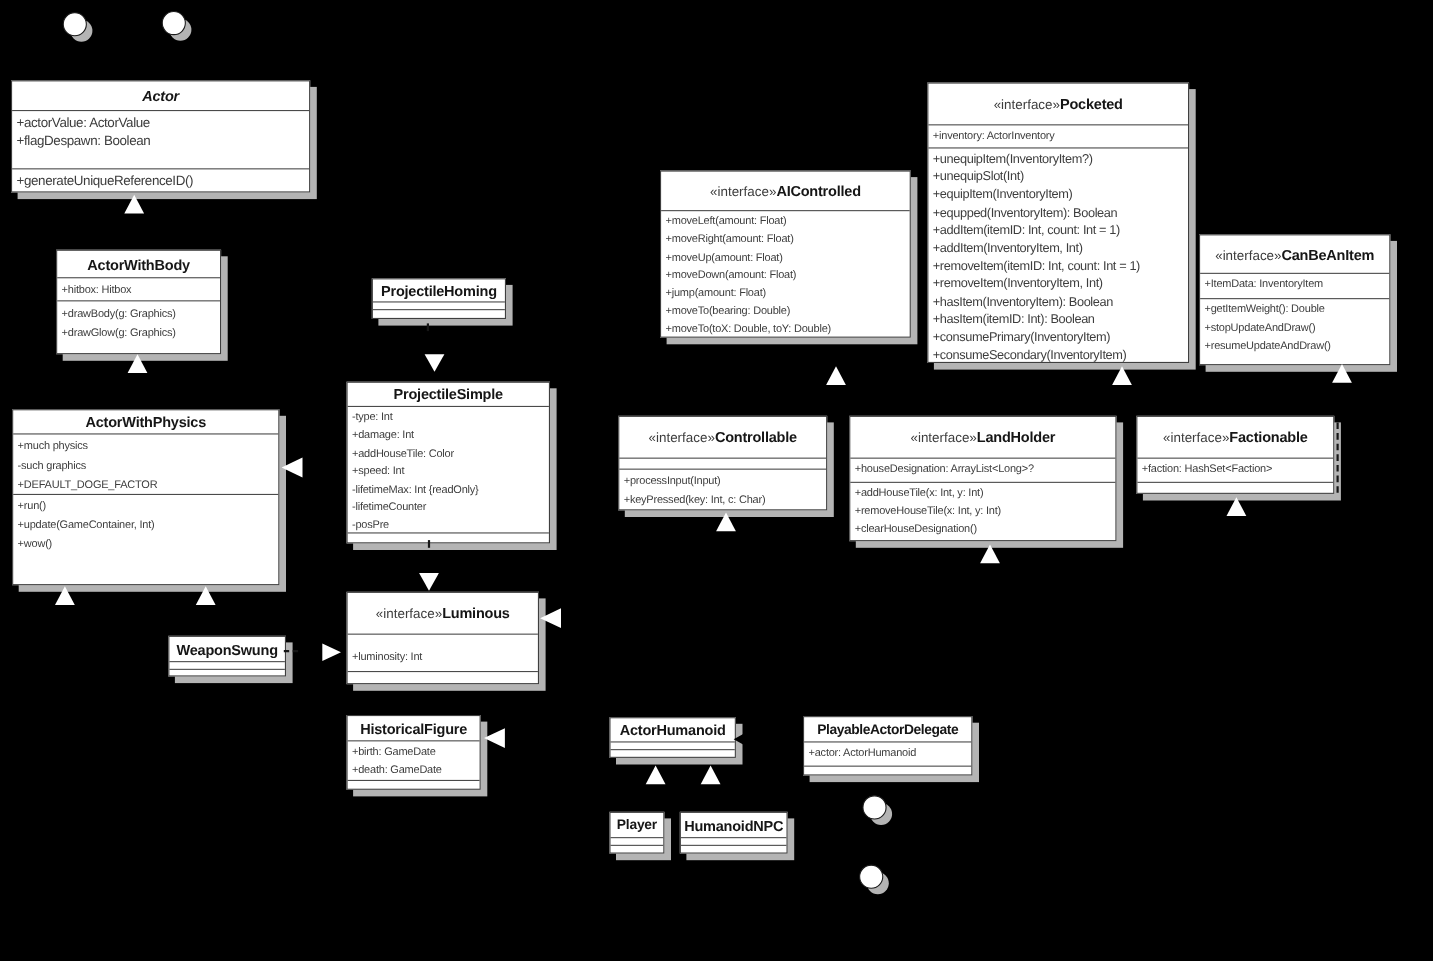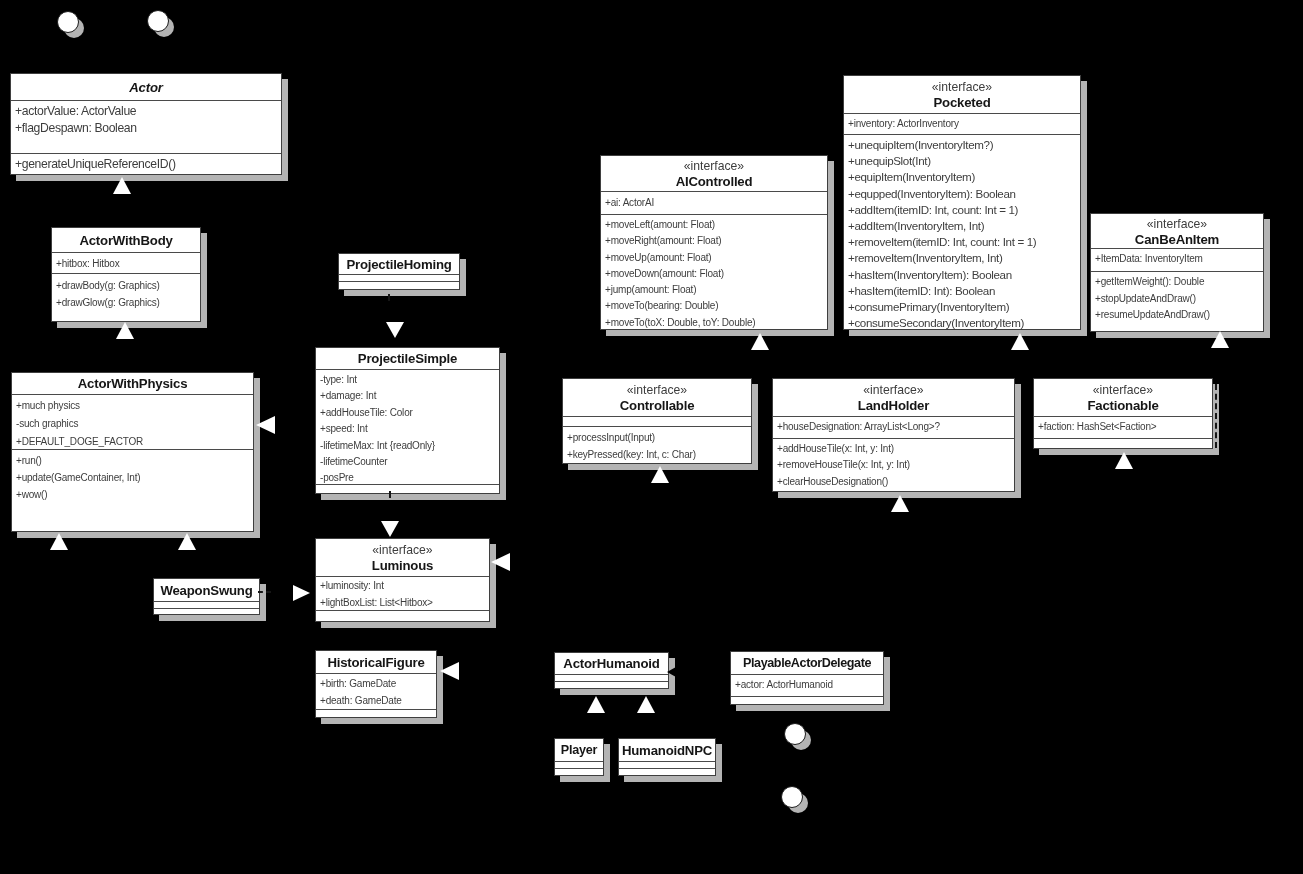--- a/index.html
+++ b/index.html
@@ -8,38 +8,38 @@
     background:#000;
     font-family:"Liberation Sans","DejaVu Sans",sans-serif;
   }
   
   .cls{
     position:absolute;box-sizing:border-box;background:#fff;
     border:1.5px solid #3f3f3f;box-shadow:6px 6px 0 0 #b4b4b4;
   }
   .cmp{box-sizing:border-box;border-top:1.5px solid #4a4a4a;padding-top:2px;overflow:hidden}
   .t{box-sizing:border-box;display:flex;align-items:center;justify-content:center;text-align:center}
-  .hdr2{flex-direction:column;line-height:16px;padding-top:1px}
+  .hdr2{flex-direction:row;line-height:16px;padding-top:1px}
   .title{font-weight:bold;color:#161616;font-size:13.2px;letter-spacing:-0.2px;white-space:nowrap}
   .italic{font-style:italic}
   .stereo{color:#3d3d3d;font-size:12.2px;white-space:nowrap}
   .m{white-space:nowrap;color:#3d3d3d;font-size:10px;letter-spacing:-0.2px;line-height:16.5px;padding:0 2px 0 4px}
   .u{}
 
   
   #actor{left:10px;top:73px;width:272px}   #actor .t{height:26px} #actor .attrs{height:53px} #actor .ops{height:21px}
   #actor .m{font-size:12.2px;letter-spacing:-0.35px;line-height:17px}
   #actorWithBody{left:51px;top:227px;width:150px} #actorWithBody .t{height:24px} #actorWithBody .attrs{height:21px} #actorWithBody .ops{height:48px;padding-top:3px}
   #actorWithBody .m{line-height:17px}
   #actorWithPhysics{left:11px;top:372px;width:243px} #actorWithPhysics .t{height:21px} #actorWithPhysics .attrs{height:55px} #actorWithPhysics .ops{height:82px}
   #actorWithPhysics .attrs .m{line-height:18px} #actorWithPhysics .ops .m{line-height:17px}
   #projectileHoming{left:338px;top:253px;width:122px} #projectileHoming .t{height:20px}
   #projectileSimple{left:315px;top:347px;width:185px} #projectileSimple .t{height:21px} #projectileSimple .attrs{height:115px} #projectileSimple .ops{height:9px}
   #projectileSimple .m{line-height:16.4px}
-  #luminous{left:315px;top:538px;width:175px} #luminous .t{height:37px} #luminous .attrs{height:34px;padding-top:1px} #luminous .ops{height:11px}
+  #luminous{left:315px;top:538px;width:175px} #luminous .t{height:37px} #luminous .attrs{height:34px;padding-top:13px} #luminous .ops{height:11px}
   #weaponSwung{left:153px;top:578px;width:107px} #weaponSwung .t{height:22px}
   #historicalFigure{left:315px;top:650px;width:122px} #historicalFigure .t{height:22px} #historicalFigure .attrs{height:36px} #historicalFigure .ops{height:8px}
   #aiControlled{left:600px;top:155px;width:228px} #aiControlled .t{height:35px} #aiControlled .attrs{height:23px;padding-top:3px} #aiControlled .ops{height:115px}
   #aiControlled .ops .m{line-height:16.3px}
   #pocketed{left:843px;top:75px;width:238px} #pocketed .t{height:37px} #pocketed .attrs{height:21px} #pocketed .ops{height:195px}
   #pocketed .ops .m{line-height:16.2px;font-size:11.6px;letter-spacing:-0.35px}
   #canBeAnItem{left:1090px;top:213px;width:174px} #canBeAnItem .t{height:34px} #canBeAnItem .attrs{height:23px} #canBeAnItem .ops{height:60px}
   #controllable{left:562px;top:378px;width:190px} #controllable .t{height:37px} #controllable .attrs{height:10px} #controllable .ops{height:37px;padding-top:3px}
   #landHolder{left:772px;top:378px;width:243px} #landHolder .t{height:37px} #landHolder .attrs{height:22px} #landHolder .ops{height:53px}
   #landHolder .ops .m{line-height:16.3px}
@@ -185,23 +185,20 @@
       <div class="m">+death: GameDate</div>
     </div>
   <div class="cmp ops"></div>
 </div>
 
 <div class="cls" id="aiControlled">
   <div class="t hdr2">
     <div class="stereo">«interface»</div>
     <div class="title">AIControlled</div>
   </div>
-  <div class="cmp attrs">
-      <div class="m">+ai: ActorAI</div>
-    </div>
   <div class="cmp ops">
       <div class="m">+moveLeft(amount: Float)</div>
       <div class="m">+moveRight(amount: Float)</div>
       <div class="m">+moveUp(amount: Float)</div>
       <div class="m">+moveDown(amount: Float)</div>
       <div class="m">+jump(amount: Float)</div>
       <div class="m">+moveTo(bearing: Double)</div>
       <div class="m">+moveTo(toX: Double, toY: Double)</div>
     </div>
 </div>

